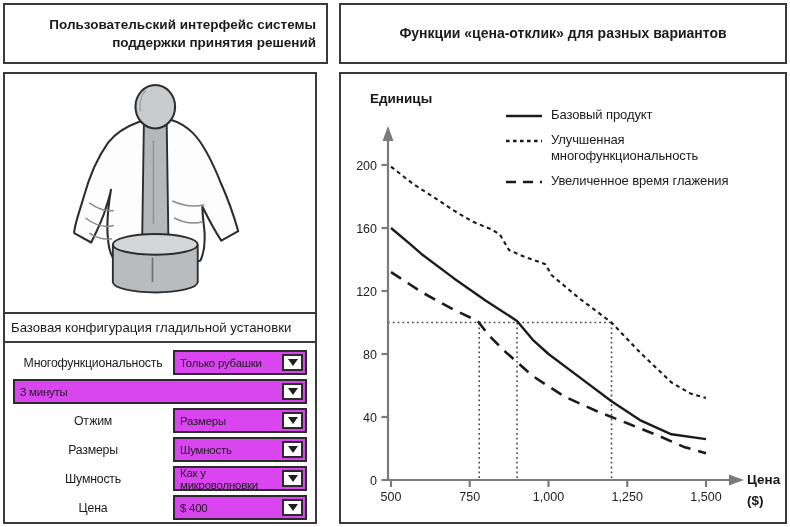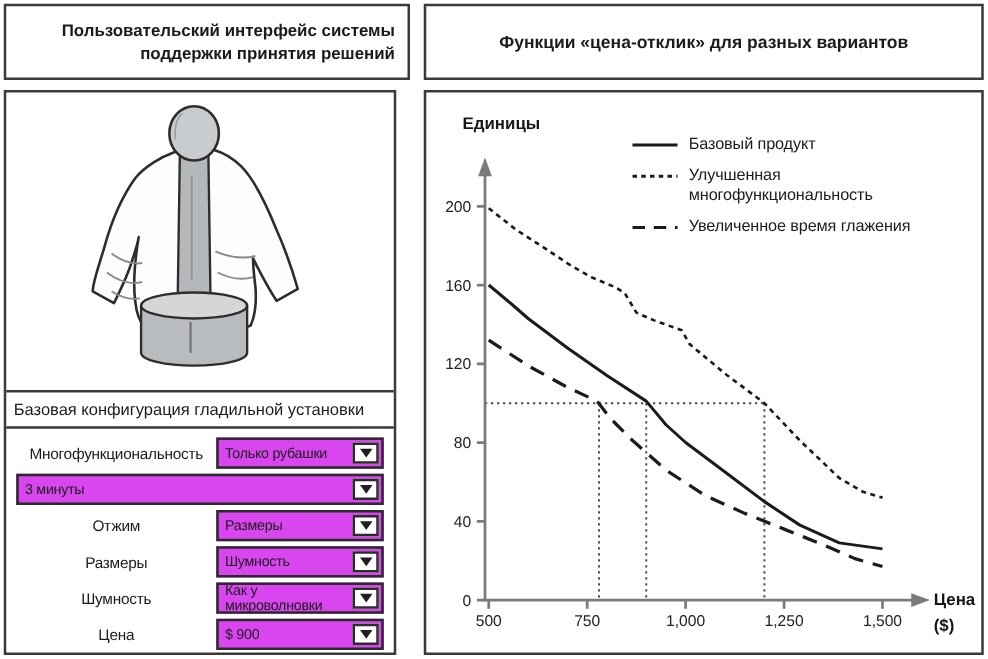--- a/index.html
+++ b/index.html
@@ -127,21 +127,21 @@
       <div class="select">
         <span>Как у микроволновки</span>
         <span class="select-btn">
             <span class="tri"></span>
           </span>
       </div>
     </div>
     <div class="form-row">
       <span class="form-label">Цена</span>
       <div class="select">
-        <span>$ 900</span>
+        <span>$ 400</span>
         <span class="select-btn">
             <span class="tri"></span>
           </span>
       </div>
     </div>
   </div>
 </div>
 
 <div class="box title-box" id="right-title-box">
   <span>Функции «цена-отклик» для разных вариантов</span>

